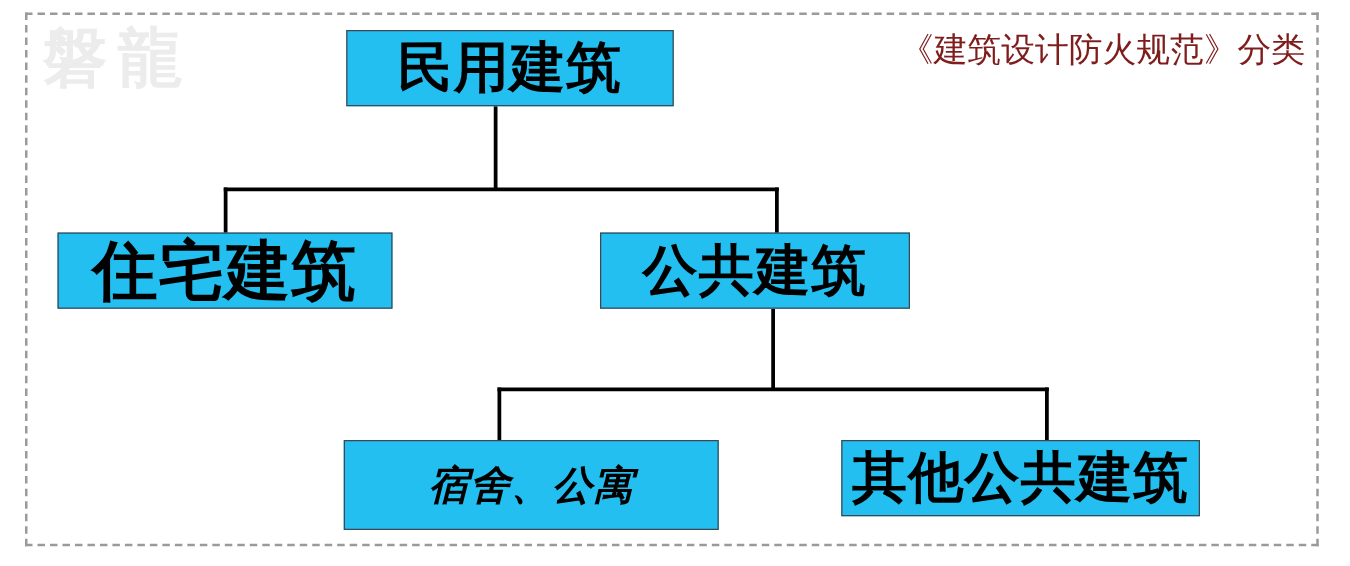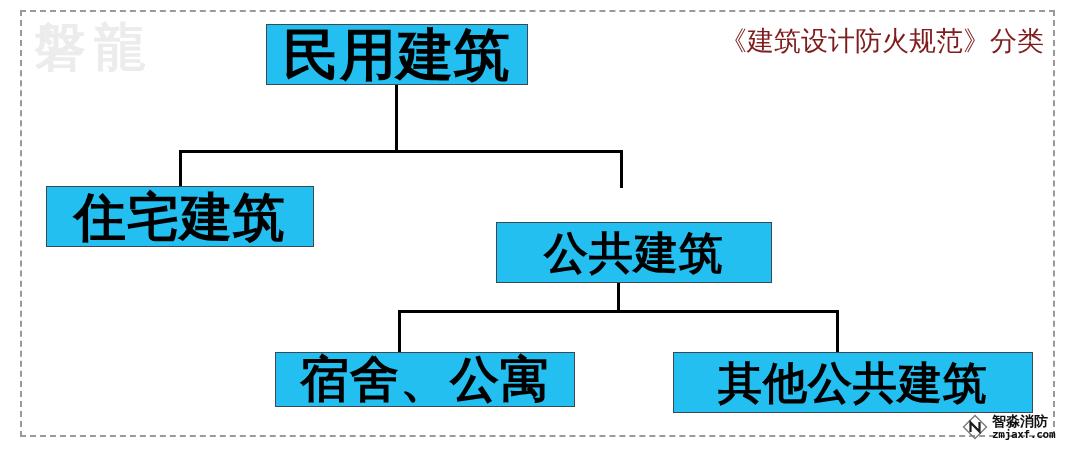--- a/index.html
+++ b/index.html
@@ -58,25 +58,25 @@
     box-sizing: border-box;
     display: flex;
     align-items: center;
     justify-content: center;
     color: #000000;
     font-weight: bold;
     line-height: 1;
     white-space: nowrap;
     letter-spacing: 1px;
   }
-  #node-minyong   { left: 266px; top: 24px;  width: 262px; height: 61px; font-size: 56px; }
+  #node-minyong   { left: 277px; top: 24px;  width: 262px; height: 61px; font-size: 44px; }
   #node-zhuzhai   { left: 46px;  top: 186px; width: 268px; height: 61px; font-size: 52px; }
-  #node-gonggong  { left: 496px; top: 186px; width: 276px; height: 61px; font-size: 44px; margin-top: 36px; }
-  #node-sushe     { left: 275px; top: 352px; width: 300px; height: 55px; font-size: 49px; }
-  #node-qita      { left: 673px; top: 352px; width: 360px; height: 61px; font-size: 44px; }
+  #node-gonggong  { left: 480px; top: 186px; width: 248px; height: 61px; font-size: 44px; }
+  #node-sushe     { left: 275px; top: 352px; width: 300px; height: 72px; font-size: 32px; font-style: italic; }
+  #node-qita      { left: 673px; top: 352px; width: 287px; height: 61px; font-size: 44px; }
 
   
   .conn {
     position: absolute;
     background: #000000;
   }
   .conn-v { width: 3px; }
   .conn-h { height: 3px; }
 
   
@@ -150,24 +150,14 @@
   <div class="node" id="node-minyong">民用建筑</div>
 
   <div class="node" id="node-zhuzhai">住宅建筑</div>
 
   <div class="node" id="node-gonggong">公共建筑</div>
 
   <div class="node" id="node-sushe">宿舍、公寓</div>
 
   <div class="node" id="node-qita">其他公共建筑</div>
 
-  <div id="site-watermark">
-    <svg id="site-logo-icon" viewBox="0 0 26 26">
-      <polygon points="13,1.5 24.5,13 13,24.5 1.5,13" fill="none" stroke="#7a7a7a" stroke-width="1.4"></polygon>
-      <path d="M8.5 18 L8.5 8.5 L17.5 17.5 L17.5 8" fill="none" stroke="#1a1a1a" stroke-width="2.2" stroke-linejoin="miter" stroke-linecap="butt"></path>
-    </svg>
-    <div id="site-watermark-text">
-      <span id="site-name">智淼消防</span>
-      <span id="site-url">zmjaxf.com</span>
-    </div>
-  </div>
 
 </div>
 
 </body></html>

